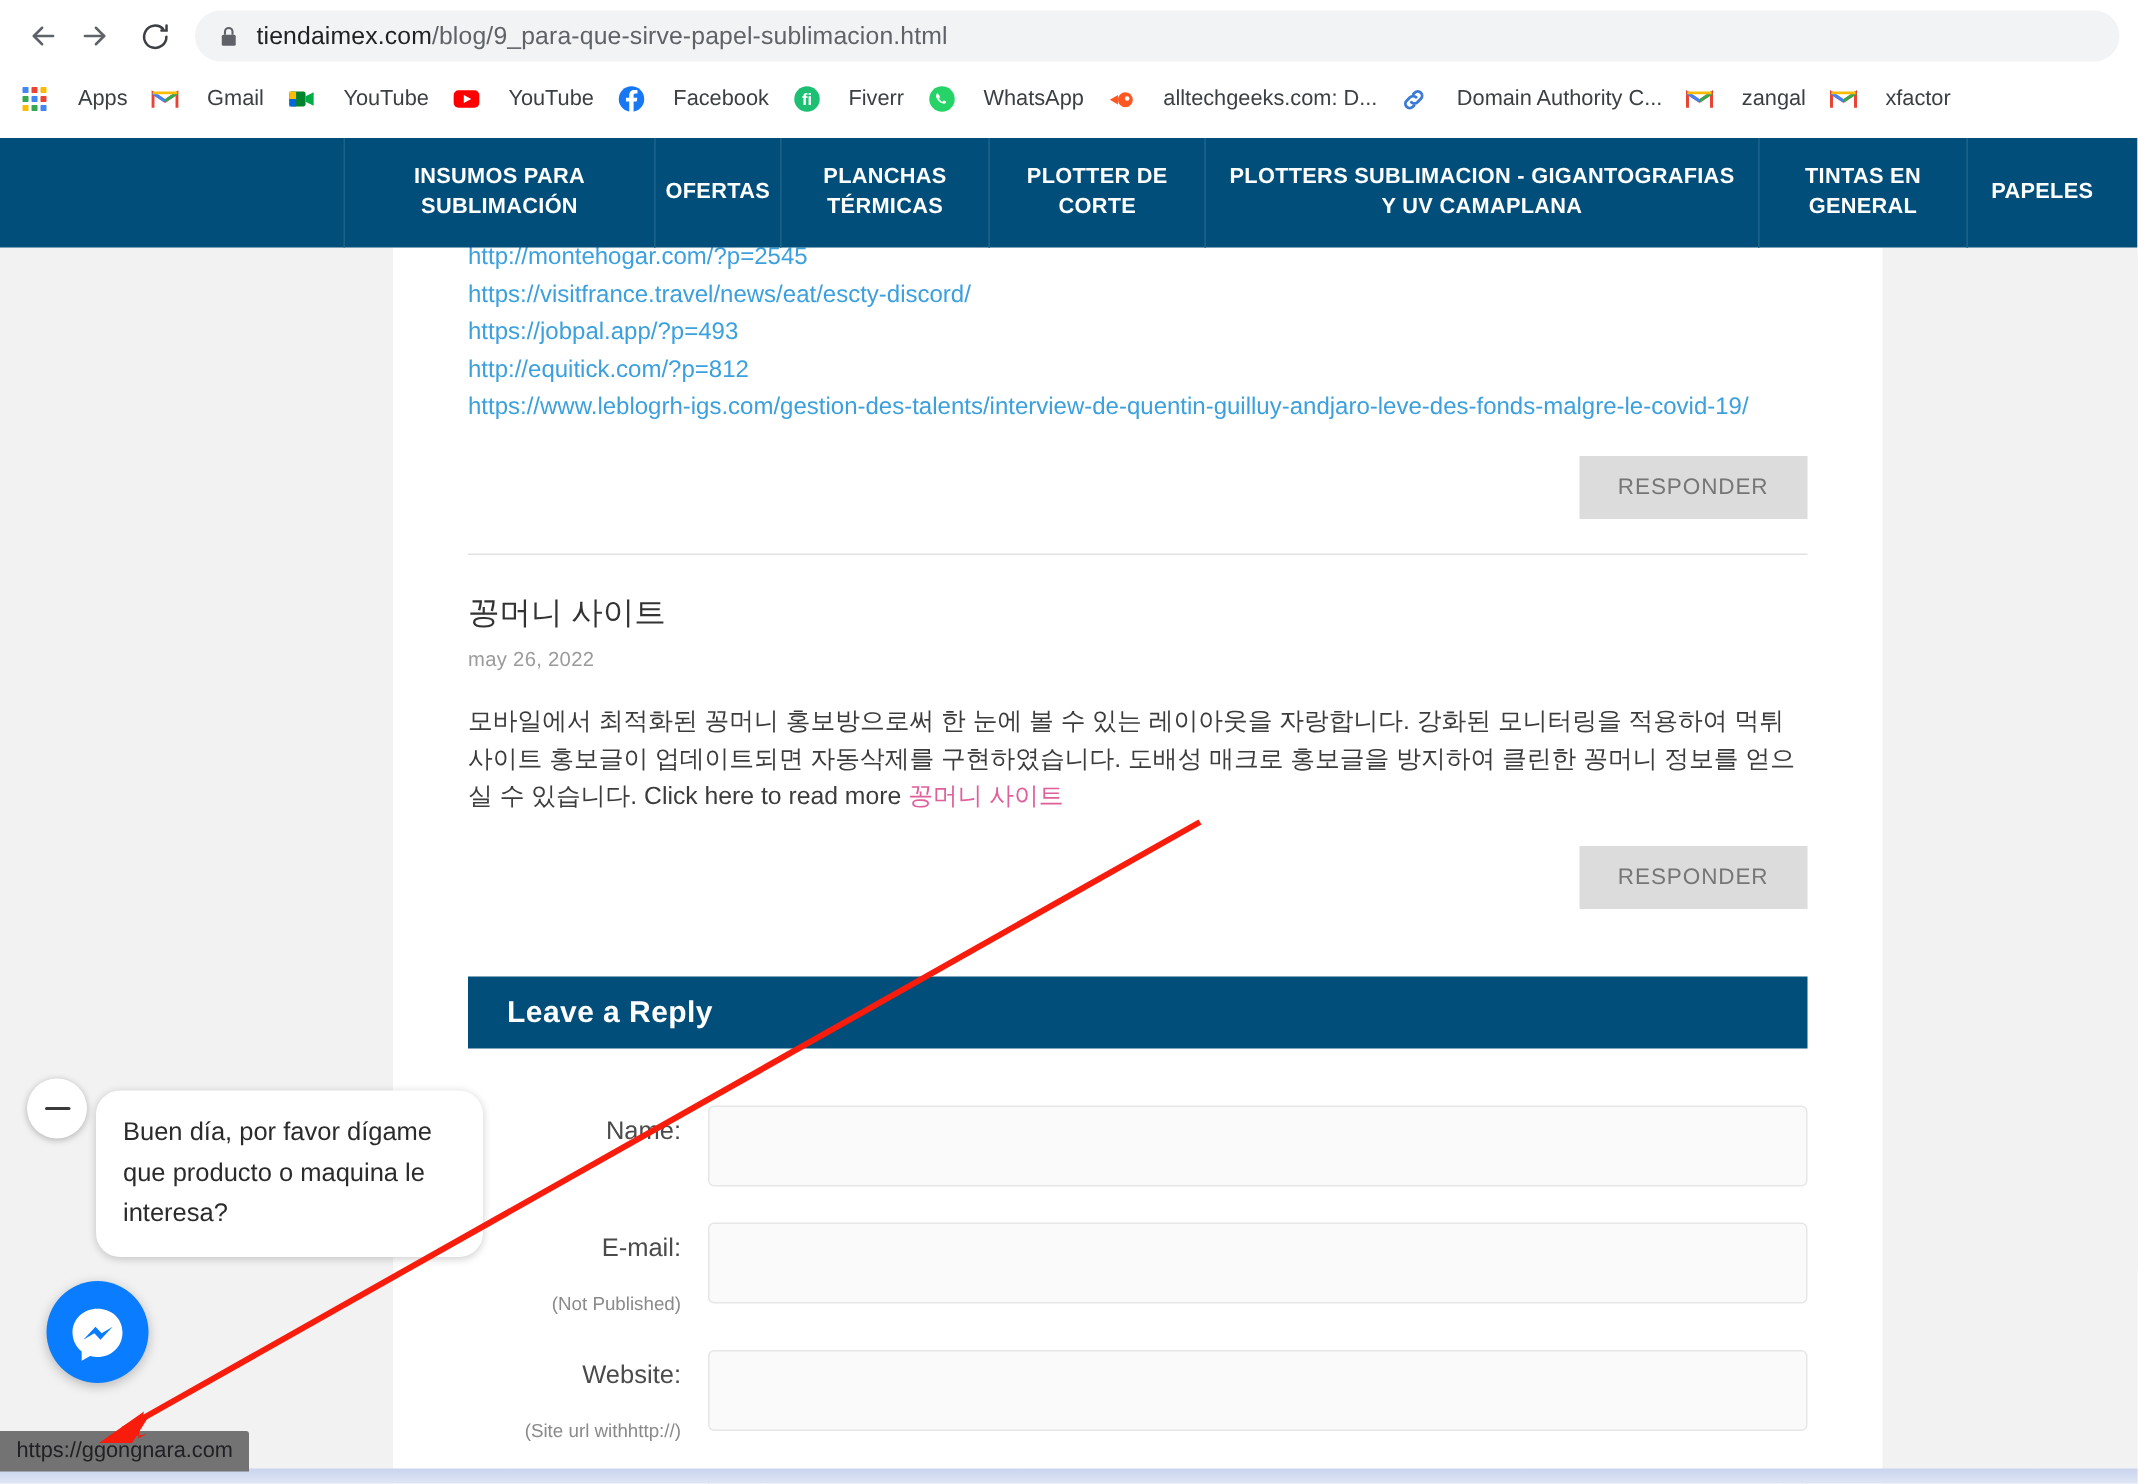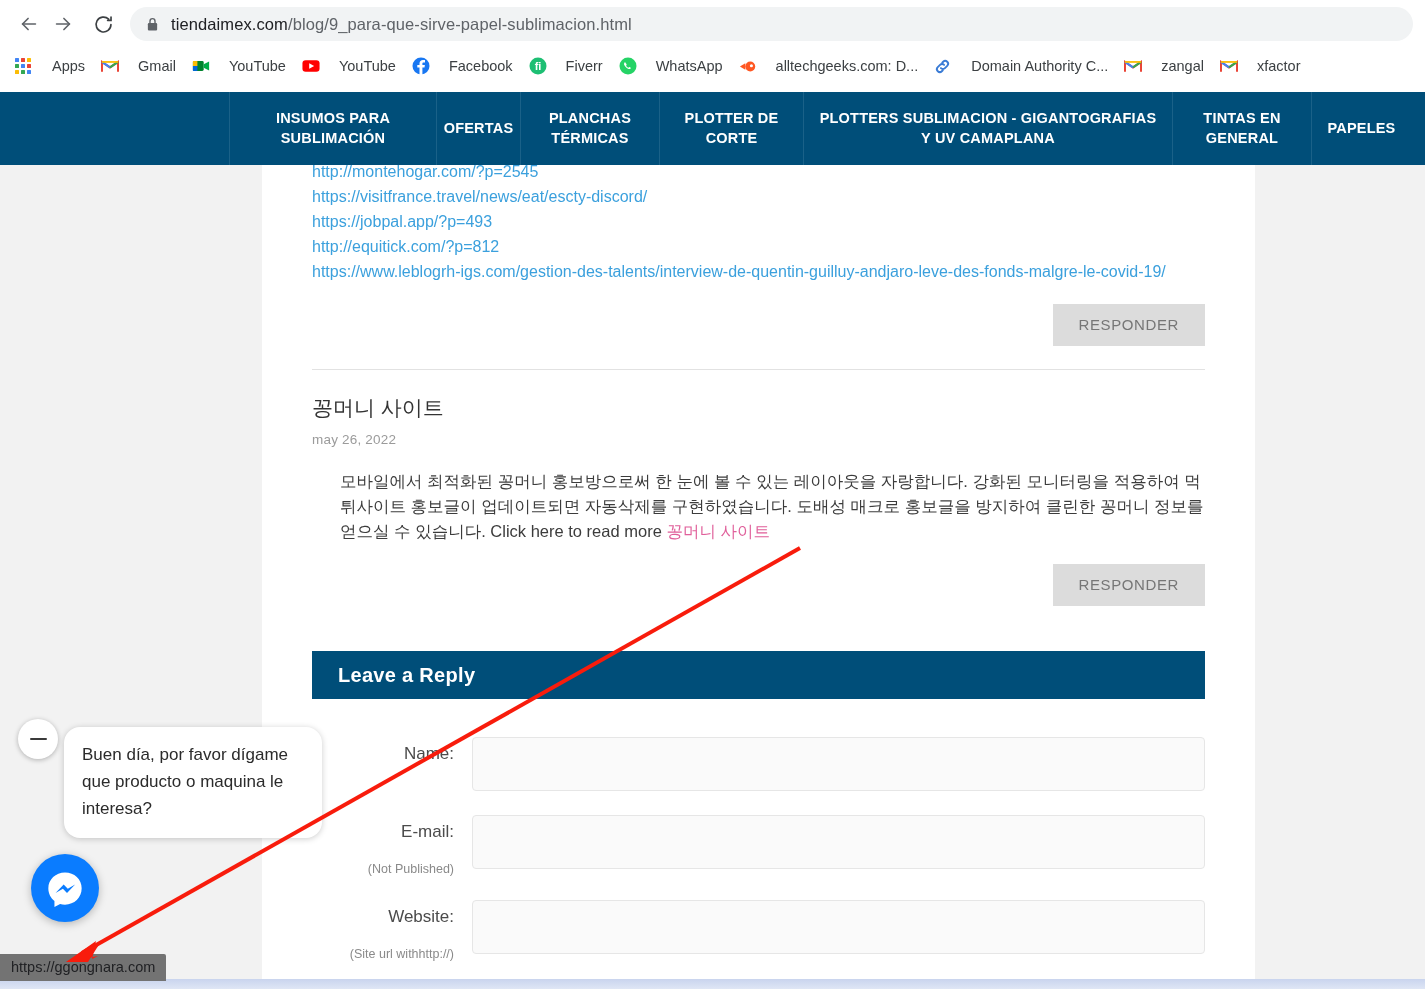--- a/index.html
+++ b/index.html
@@ -186,21 +186,20 @@
     font-size: 13.5px;
     color: #9b9b9b;
     margin-top: 10px;
     letter-spacing: 0.2px;
   }
   .comment-body {
     margin-top: 22px;
     font-size: 16.5px;
     line-height: 25px;
     color: #3c3c3c;
-    margin-left: 28px;
   }
   .comment-body .klink {
     color: #e0609b;
     text-decoration: none;
   }
 
   
   .reply-header {
     background: #004e79;
     height: 48px;

